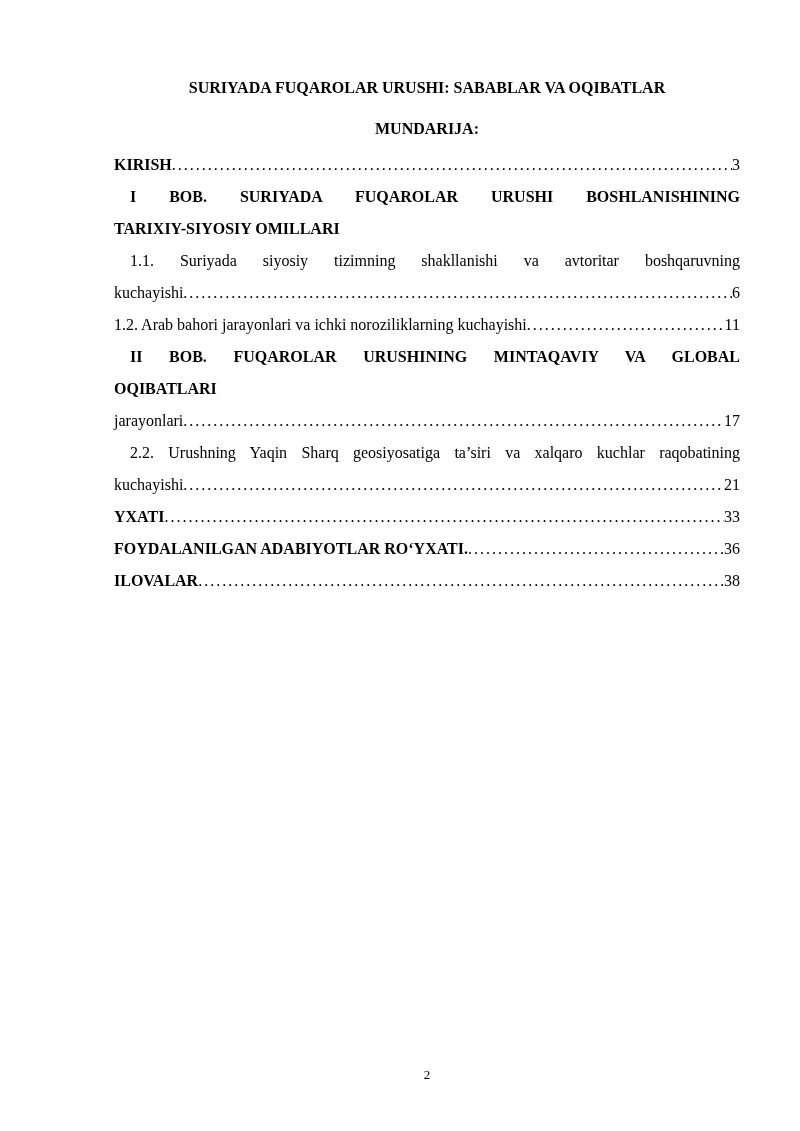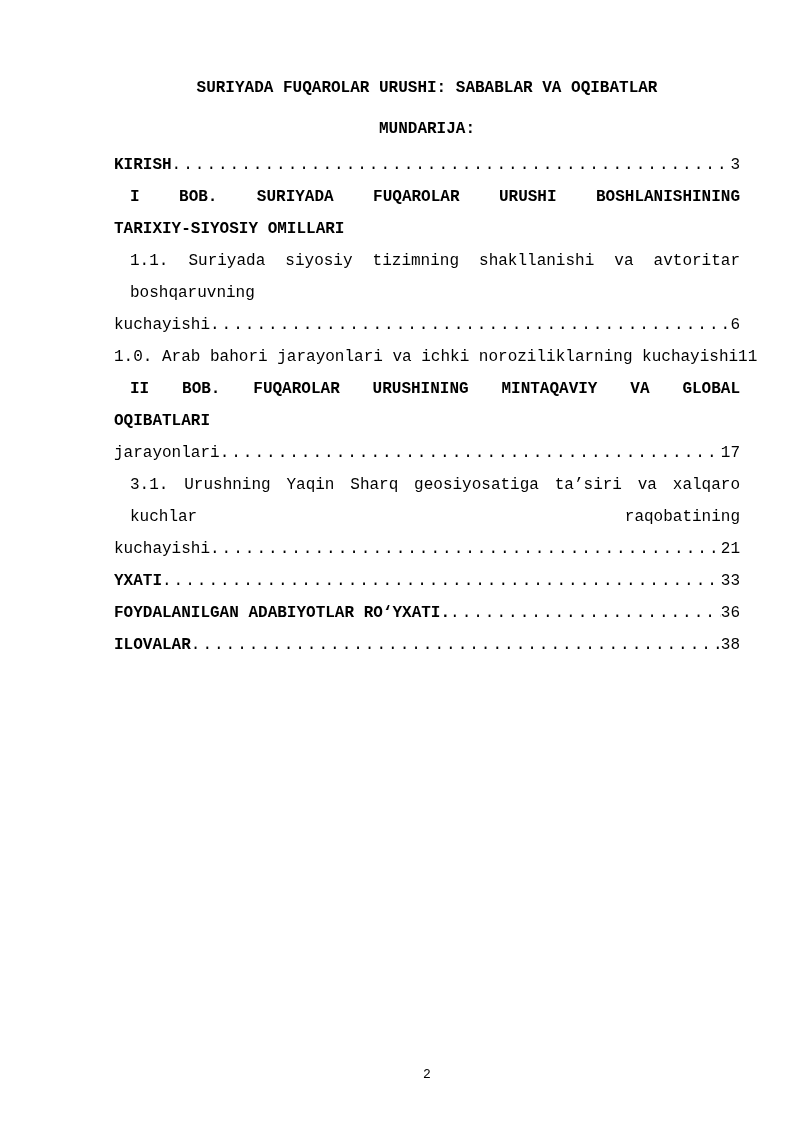--- a/index.html
+++ b/index.html
@@ -3,21 +3,21 @@
 <meta charset="utf-8">
 <style>
   * { margin: 0; padding: 0; box-sizing: border-box; }
   html, body { background: #ffffff; }
   .page {
     position: relative;
     width: 800px;
     height: 1131px;
     background: #ffffff;
     color: #000000;
-    font-family: Liberation Mono, monospace;
+    font-family: Liberation Serif, serif;
     font-size: 16px;
     overflow: hidden;
     margin: 0 auto;
   }
   .content {
     padding: 72px 60px 0 114px;
   }
   .doc-title {
     text-align: center;
     font-weight: bold;
@@ -92,34 +92,34 @@
         <div class="toc-line bold">
           <span class="toc-label">TARIXIY-SIYOSIY OMILLARI</span>
         </div>
         <div class="toc-line justify"><span class="toc-label">1.1. Suriyada siyosiy tizimning shakllanishi va avtoritar boshqaruvning</span></div>
         <div class="toc-line">
           <span class="toc-label">kuchayishi</span>
           <span class="toc-dots">........................................................................................................................................................................</span>
           <span class="toc-page">6</span>
         </div>
         <div class="toc-line">
-          <span class="toc-label">1.0. Arab bahori jarayonlari va ichki noroziliklarning kuchayishi</span>
+          <span class="toc-label">1.2. Arab bahori jarayonlari va ichki noroziliklarning kuchayishi</span>
           <span class="toc-dots">........................................................................................................................................................................</span>
           <span class="toc-page">11</span>
         </div>
         <div class="toc-line bold justify"><span class="toc-label">II BOB. FUQAROLAR URUSHINING MINTAQAVIY VA GLOBAL</span></div>
         <div class="toc-line bold">
           <span class="toc-label">OQIBATLARI</span>
         </div>
         <div class="toc-line">
           <span class="toc-label">jarayonlari</span>
           <span class="toc-dots">........................................................................................................................................................................</span>
           <span class="toc-page">17</span>
         </div>
-        <div class="toc-line justify"><span class="toc-label">3.1. Urushning Yaqin Sharq geosiyosatiga ta’siri va xalqaro kuchlar raqobatining</span></div>
+        <div class="toc-line justify"><span class="toc-label">2.2. Urushning Yaqin Sharq geosiyosatiga ta’siri va xalqaro kuchlar raqobatining</span></div>
         <div class="toc-line">
           <span class="toc-label">kuchayishi</span>
           <span class="toc-dots">........................................................................................................................................................................</span>
           <span class="toc-page">21</span>
         </div>
         <div class="toc-line bold">
           <span class="toc-label">YXATI</span>
           <span class="toc-dots">........................................................................................................................................................................</span>
           <span class="toc-page">33</span>
         </div>

